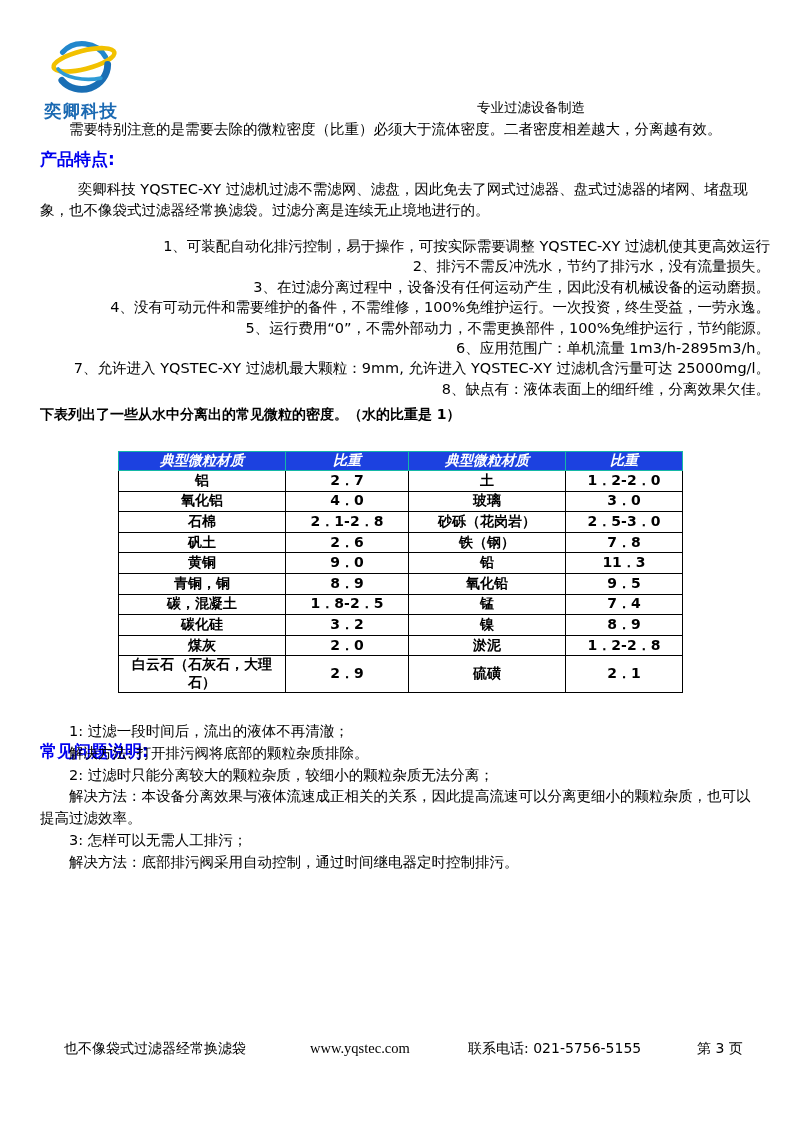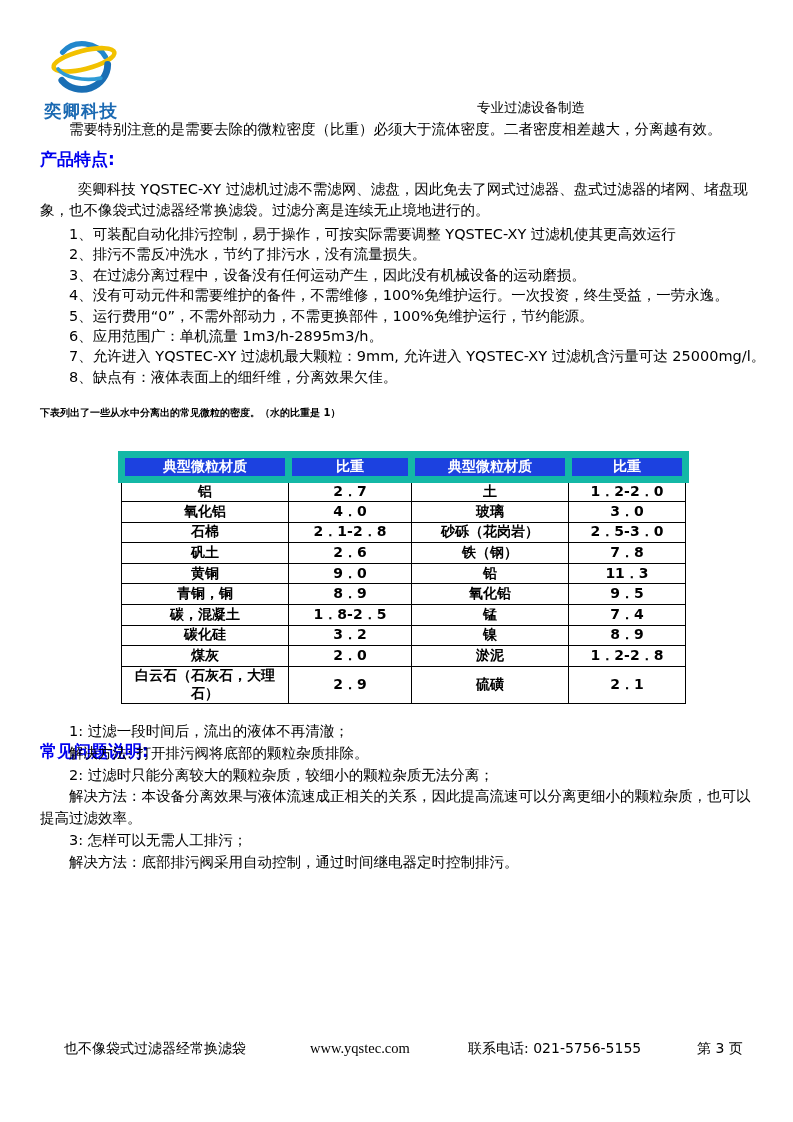--- a/index.html
+++ b/index.html
@@ -19,33 +19,33 @@
     letter-spacing:1px; white-space:nowrap; margin-top:1px;
   }
 
   .tagline { left:477px; top:99px; font-size:13.5px; }
 
   .intro { left:40px; top:119px; width:716px; font-size:14.5px; line-height:20.5px; text-indent:2em; }
 
   .h-blue { color:var(--heading-blue,#0000ee); font-weight:bold; font-size:17px; }
   .features-heading { left:40px; top:148px; }
   .features-intro { left:40px; top:179px; width:718px; font-size:14.5px; line-height:20.5px; text-indent:2.6em; }
-  .features-list { left:40px; top:224px; width:730px; }
+  .features-list { left:40px; top:236px; width:730px;text-align:right; }
   .feature-item { font-size:14.5px; line-height:20.4px; text-indent:2em; white-space:nowrap; }
 
-  .table-title { left:40px; top:406px; font-size:10px; font-weight:bold; }
+  .table-title { left:40px; top:406px; font-size:14px; font-weight:bold; }
 
   .density-table {
     left:118px; top:451px; width:564px;
     border-collapse:collapse; table-layout:fixed;
     font-size:14px; text-align:center;
   }
   .density-table th {
     background:var(--table-header-bg,#1c41e0); color:var(--table-header-text,#ffffff);
-    height:14px; border:7px solid #14b8a6; font-weight:bold; font-size:14px;
+    height:14px; border:1px solid #14b8a6; font-weight:bold; font-size:14px;font-style:italic;
   }
   .density-table td {
     height:20.6px; border:1px solid #000; font-weight:bold; padding:0 2px;
   }
 
   .faq-heading { left:40px; top:740px; }
   .faq-list { left:40px; top:721px; width:722px; }
   .faq-item { font-size:14.5px; line-height:21.8px; text-indent:2em; }
 
   .footer { position:absolute; left:0; top:1040px; width:793px; height:22px; font-size:14px; }

